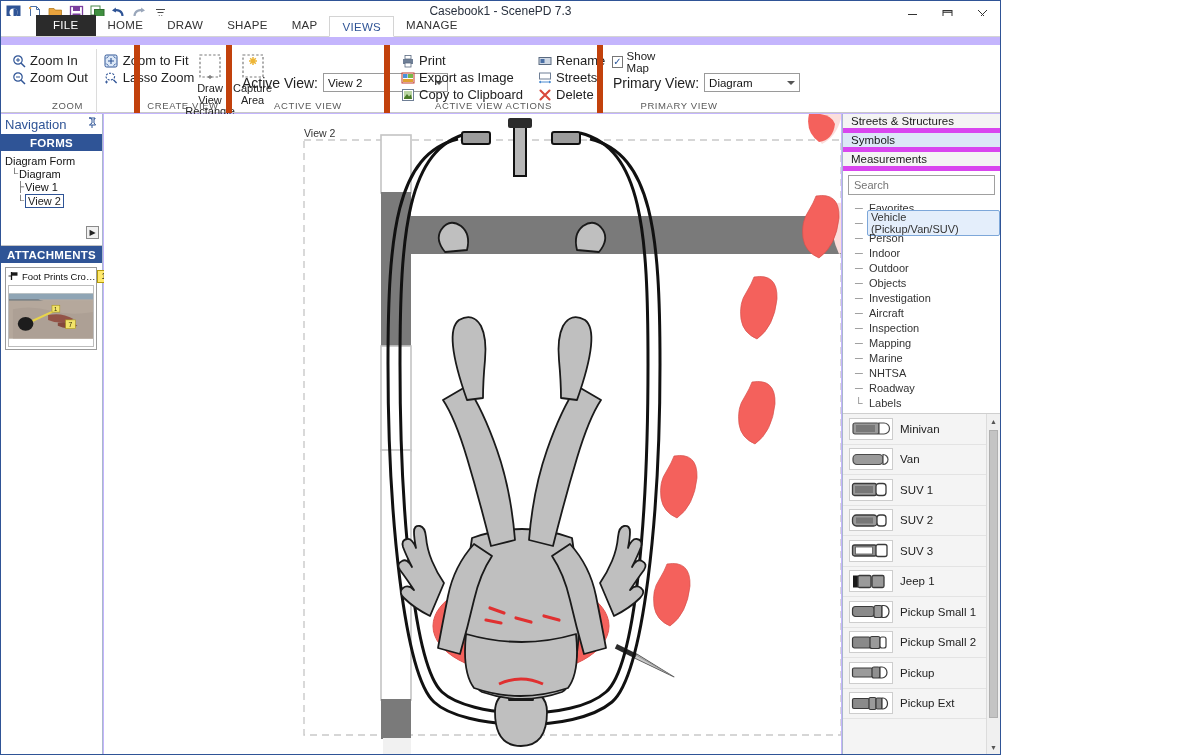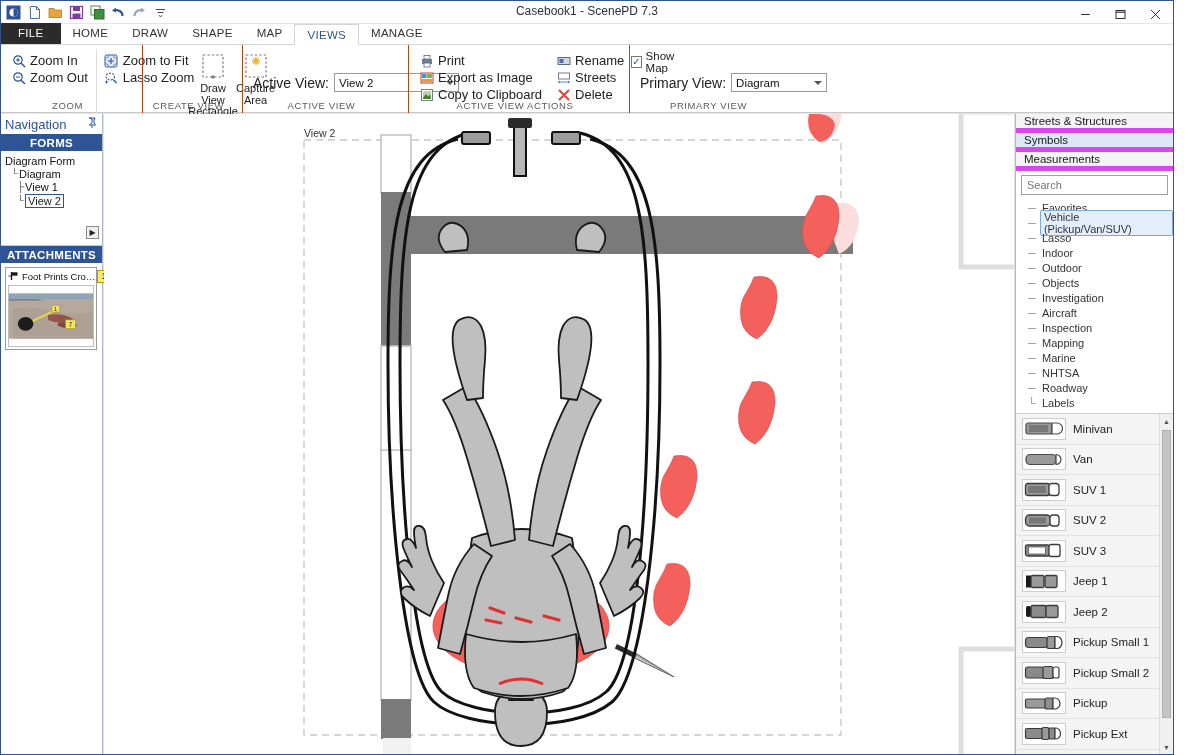--- a/index.html
+++ b/index.html
@@ -6,23 +6,23 @@
   html, body {
     width: 1189px; height: 755px;
     overflow: hidden;
     font-family: "Liberation Sans", sans-serif;
     font-size: 12px;
     color: #1a1a1a;
     background: #ffffff;
   }
   #app {
     position: relative;
-    width: 1174px; height: 755px;
+    width: 1001px; height: 755px;
     border: 1px solid #2f5496;
-    background: #e5e5e5;
+    background: #c4b5fd;
     overflow: hidden;
   }
 
   
   .titlebar {
     position: absolute; top: 0; left: 0; right: 0; height: 22px;
     background: #ffffff;
     display: flex; align-items: center;
   }
   .qat {
@@ -44,24 +44,25 @@
     display: flex;
   }
   .winbtn {
     width: 35px; height: 27px;
     display: flex; align-items: center; justify-content: center;
     font-size: 11px; color: #333;
   }
 
   
   .tabbar {
-    position: absolute; top: 23px; left: 0; right: 0; height: 21px;
+    position: absolute; top: 15px; left: 0; right: 0; height: 21px;
     display: flex; align-items: flex-end;
     background: #ffffff;
     border-bottom: 1px solid #d4d4d4;
+    padding-left: 35px;
   }
   .tab {
     height: 21px; line-height: 21px;
     padding: 0 12px;
     font-size: 11.5px; color: #333;
     letter-spacing: .3px;
   }
   .tab.file {
     background: #2b2b2b; color: #fff;
     padding: 0 17px;
@@ -82,21 +83,21 @@
     background: #ffffff;
     border-bottom: 1px solid #c8c8c8;
     display: flex;
   }
   .rgroup {
     position: relative;
     height: 68px;
     padding: 4px 6px 0 6px;
     display: flex; flex-direction: column;
   }
-  .rgroup + .rgroup { border-left: 1px solid #c2410c; margin-left: 8px; }
+  .rgroup + .rgroup { border-left: 6px solid #c2410c; }
   .rgroup-title {
     position: absolute; bottom: 2px; left: 0; right: 0;
     text-align: center; font-size: 9.5px; color: #5a5a5a;
     letter-spacing: .6px;
   }
   .rgroup-body { display: flex; flex: 1; }
   .rcol { display: flex; flex-direction: column; justify-content: flex-start; }
   .rsmall {
     display: flex; align-items: flex-start; gap: 4px;
     height: 17px; padding: 0 4px;
@@ -723,21 +724,21 @@
       <div class="cat-row">
         <span class="cat-dash">─</span>
         <span class="cat-label">Favorites</span>
       </div>
       <div class="cat-row selected">
         <span class="cat-dash">─</span>
         <span class="cat-label">Vehicle (Pickup/Van/SUV)</span>
       </div>
       <div class="cat-row">
         <span class="cat-dash">─</span>
-        <span class="cat-label">Lasso</span>
+        <span class="cat-label">Person</span>
       </div>
       <div class="cat-row">
         <span class="cat-dash">─</span>
         <span class="cat-label">Indoor</span>
       </div>
       <div class="cat-row">
         <span class="cat-dash">─</span>
         <span class="cat-label">Outdoor</span>
       </div>
       <div class="cat-row">
@@ -830,30 +831,20 @@
       </div>
       <div class="sym-row">
         <span class="sym-thumb">
           <svg width="40" height="17" viewBox="0 0 40 17">
               <rect x="2" y="2.5" width="5" height="12" fill="#1a1a1a"></rect>
               <rect x="7" y="2.5" width="13" height="12" rx="1.5" fill="#9a9a9a" stroke="#3a3a3a" stroke-width="1.3"></rect>
               <rect x="21" y="2.5" width="12" height="12" rx="1.5" fill="#9a9a9a" stroke="#3a3a3a" stroke-width="1.3"></rect>
             </svg>
         </span>
         <span>Jeep 1</span>
-      </div>
-      <div class="sym-row">
-        <span class="sym-thumb">
-          <svg width="40" height="17" viewBox="0 0 40 17">
-              <rect x="2" y="3" width="5" height="11" rx="2" fill="#1a1a1a"></rect>
-              <rect x="7" y="2.5" width="15" height="12" rx="1.5" fill="#8a8a8a" stroke="#3a3a3a" stroke-width="1.3"></rect>
-              <rect x="22" y="2.5" width="12" height="12" rx="1.5" fill="#9a9a9a" stroke="#3a3a3a" stroke-width="1.3"></rect>
-            </svg>
-        </span>
-        <span>Jeep 2</span>
       </div>
       <div class="sym-row">
         <span class="sym-thumb">
           <svg width="40" height="17" viewBox="0 0 40 17">
               <rect x="1.5" y="3.5" width="22" height="10" rx="3" fill="#8a8a8a" stroke="#3a3a3a" stroke-width="1.2"></rect>
               <rect x="23" y="2.5" width="8" height="12" rx="2" fill="#9a9a9a" stroke="#3a3a3a" stroke-width="1.2"></rect>
               <path d="M31 2.5 h2 a5 6 0 0 1 0 12 h-2z" fill="#fff" stroke="#3a3a3a" stroke-width="1.2"></path>
             </svg>
         </span>
         <span>Pickup Small 1</span>

